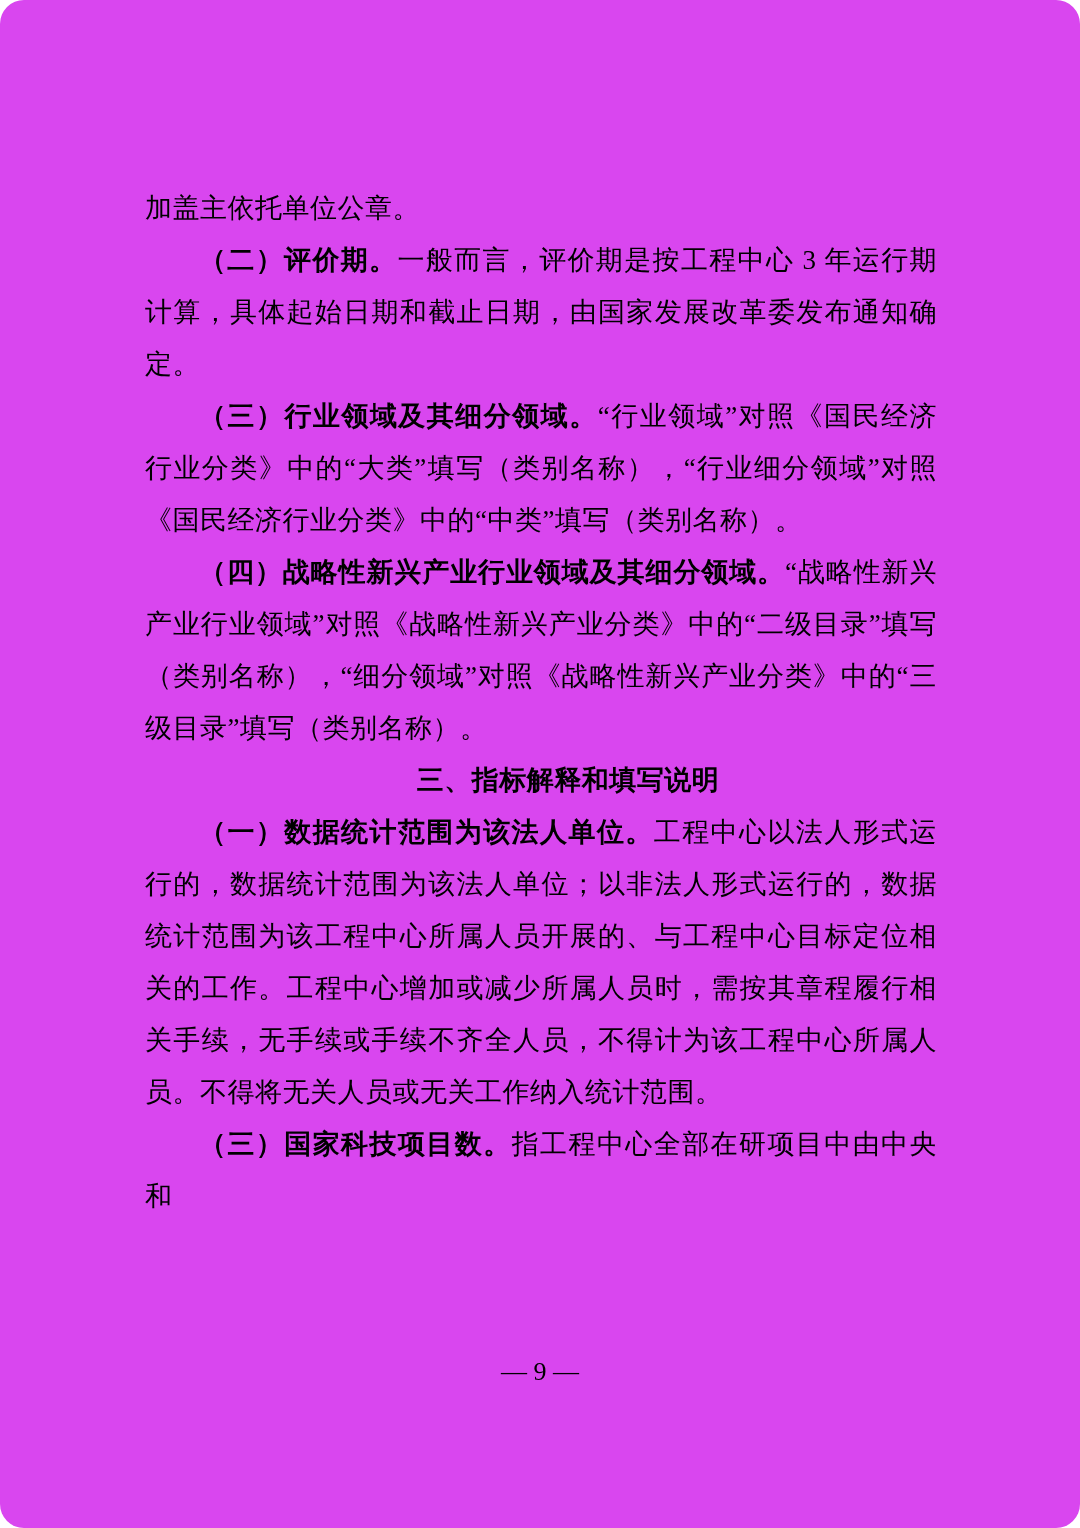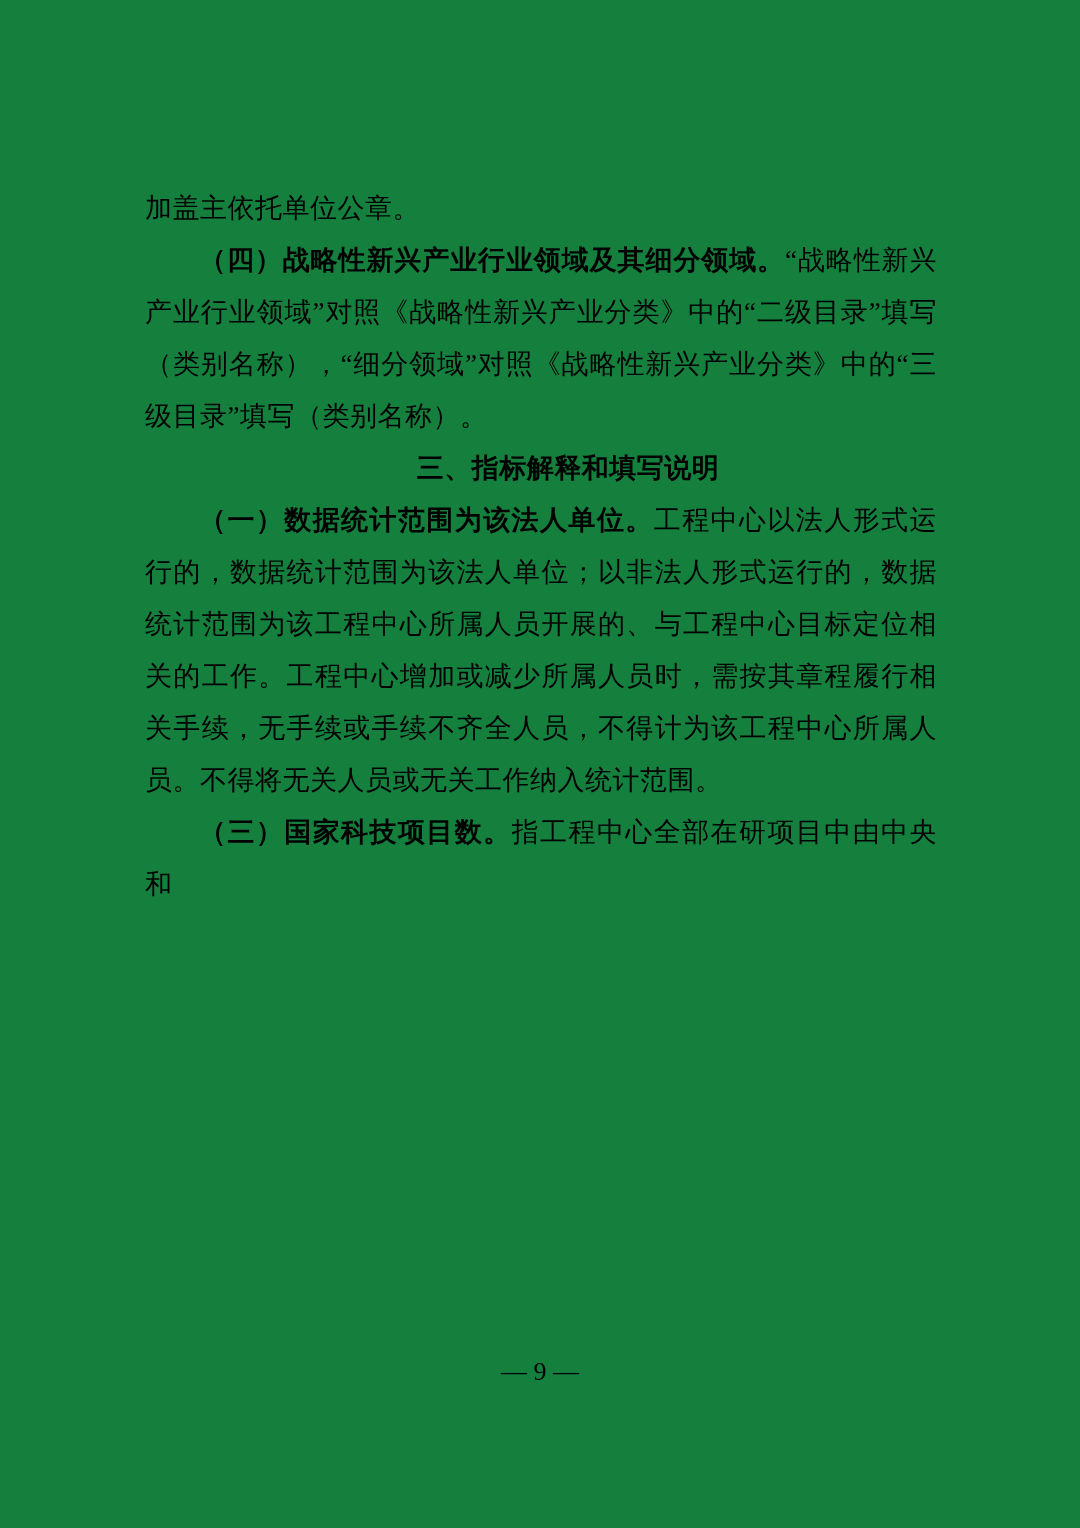--- a/index.html
+++ b/index.html
@@ -8,21 +8,22 @@
     width: 1080px;
     height: 1528px;
     position: relative;
     overflow: hidden;
     font-family: "Liberation Serif", "DejaVu Serif", serif;
     color: #000000;
   }
   .page {
     position: absolute;
     inset: 0;
-    background: #15803d;
+    background: #d946ef;
+    border-radius: 24px;
   }
   .page-content {
     position: absolute;
     left: 145px;
     width: 792px;
     top: 182px;
   }
   .para {
     font-size: 27px;
     line-height: 52px;
@@ -54,21 +55,23 @@
   }
 </style>
 </head>
 <body>
 
 <div class="page">
   <div class="page-content">
 
     <p class="para"><span>加盖主依托单位公章。</span></p>
 
+    <p class="para indent"><span class="lead">（二）评价期。</span><span>一般而言，评价期是按工程中心 3 年运行期计算，具体起始日期和截止日期，由国家发展改革委发布通知确定。</span></p>
 
+    <p class="para indent"><span class="lead">（三）行业领域及其细分领域。</span><span>“行业领域”对照《国民经济行业分类》中的“大类”填写（类别名称），“行业细分领域”对照《国民经济行业分类》中的“中类”填写（类别名称）。</span></p>
 
     <p class="para indent"><span class="lead">（四）战略性新兴产业行业领域及其细分领域。</span><span>“战略性新兴产业行业领域”对照《战略性新兴产业分类》中的“二级目录”填写（类别名称），“细分领域”对照《战略性新兴产业分类》中的“三级目录”填写（类别名称）。</span></p>
 
     <h2 class="section-heading">三、指标解释和填写说明</h2>
 
     <p class="para indent"><span class="lead">（一）数据统计范围为该法人单位。</span><span>工程中心以法人形式运行的，数据统计范围为该法人单位；以非法人形式运行的，数据统计范围为该工程中心所属人员开展的、与工程中心目标定位相关的工作。工程中心增加或减少所属人员时，需按其章程履行相关手续，无手续或手续不齐全人员，不得计为该工程中心所属人员。不得将无关人员或无关工作纳入统计范围。</span></p>
 
 
     <p class="para indent"><span class="lead">（三）国家科技项目数。</span><span>指工程中心全部在研项目中由中央和</span></p>
 

